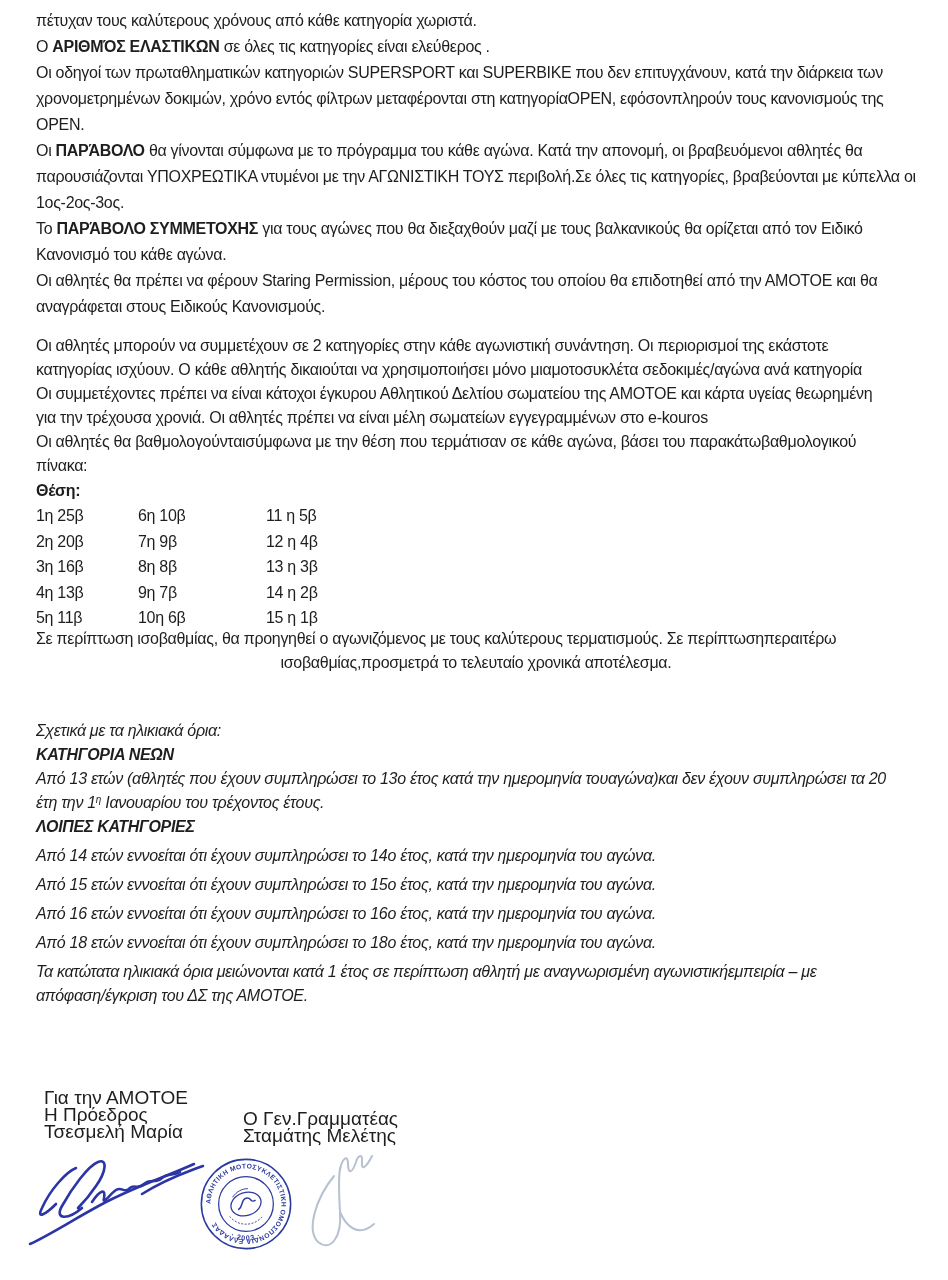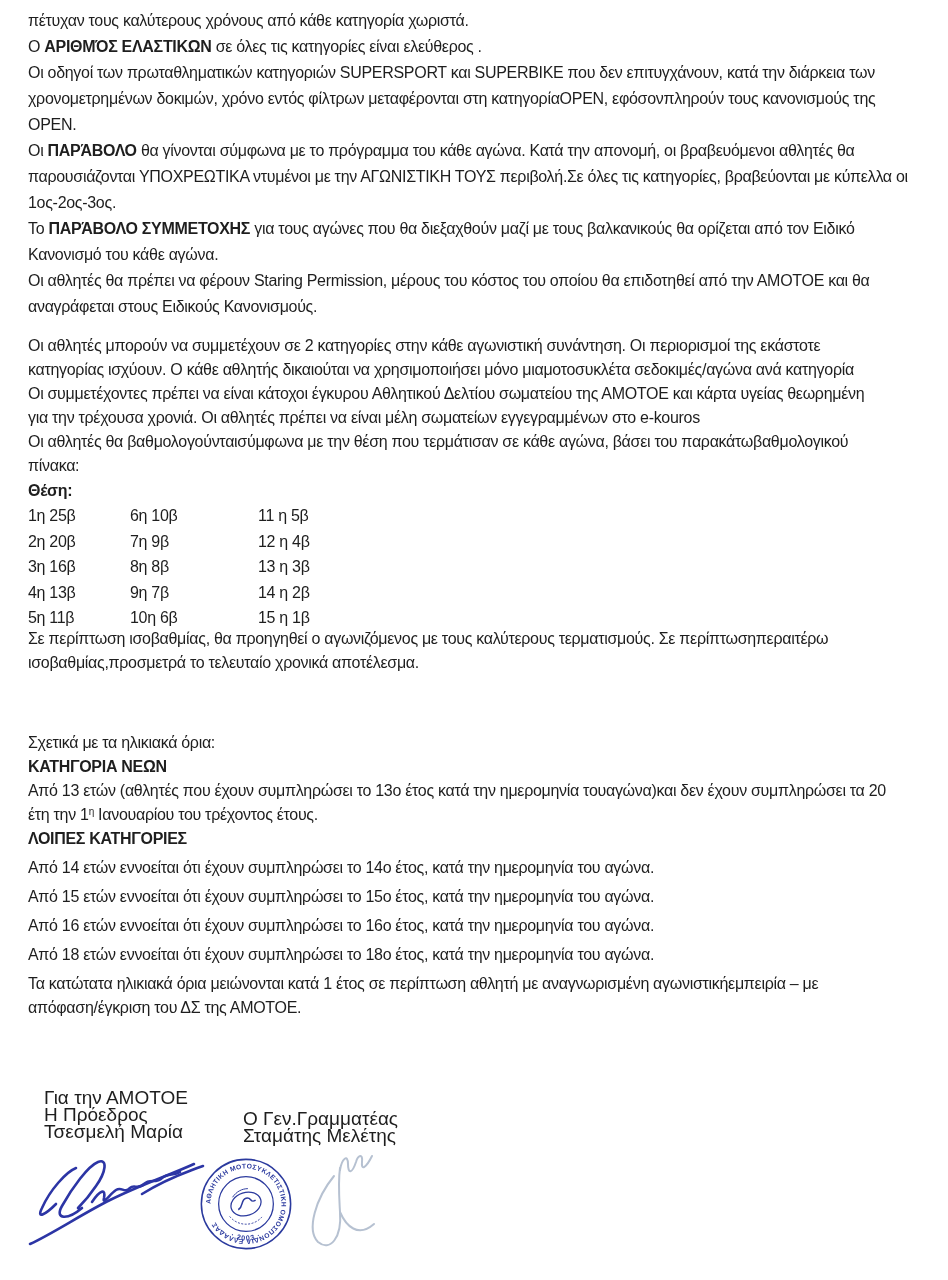--- a/index.html
+++ b/index.html
@@ -5,21 +5,21 @@
   html,body{margin:0;padding:0;background:#ffffff;}
   .page{
     position:relative;
     width:948px;height:1280px;
     background:#ffffff;
     font-family:"Liberation Sans","DejaVu Sans",sans-serif;
     color:#1e1e1e;
     overflow:hidden;
   }
   .text-flow{
-    position:absolute;left:28px;top:8px;width:880px;
+    position:absolute;left:36px;top:8px;width:880px;
     font-size:16px;
     letter-spacing:-0.3px;
   }
   .line{white-space:nowrap;}
   .line .b{font-weight:bold;}
   .line sup{font-size:10px;line-height:0;vertical-align:5px;}
   .ptable-row{display:flex;}
   .ptable-cell{flex:none;}
   .ptable-cell.c0{width:102px;}
   .ptable-cell.c1{width:128px;}
@@ -86,23 +86,23 @@
           <div class="ptable-cell c2">14 η 2β</div>
         </div>
         <div class="ptable-row" style="height: 25.5px; line-height: 25.5px;">
           <div class="ptable-cell c0">5η 11β</div>
           <div class="ptable-cell c1">10η 6β</div>
           <div class="ptable-cell c2">15 η 1β</div>
         </div>
       </div>
       <div style="margin-top: -4px;">
         <div class="line" style="height: 24px; line-height: 24px;"><span>Σε περίπτωση ισοβαθμίας, θα προηγηθεί ο αγωνιζόμενος με τους καλύτερους τερματισμούς. Σε περίπτωσηπεραιτέρω</span></div>
-        <div class="line" style="height: 24px; line-height: 24px;"><span>ισοβαθμίας,προσμετρά το τελευταίο χρονικά αποτέλεσμα.</span></div>
+        <div class="line" style="height: 24px; line-height: 24px; text-align: center;"><span>ισοβαθμίας,προσμετρά το τελευταίο χρονικά αποτέλεσμα.</span></div>
       </div>
-      <div style="margin-top: 56px;">
+      <div style="margin-top: 44px; font-style: italic;">
         <div class="line" style="height: 24px; line-height: 24px;"><span>Σχετικά με τα ηλικιακά όρια:</span></div>
         <div class="line" style="height: 24px; line-height: 24px;"><span class="b">ΚΑΤΗΓΟΡΙΑ ΝΕΩΝ</span></div>
         <div class="line" style="height: 24px; line-height: 24px;"><span>Από 13 ετών (αθλητές που έχουν συμπληρώσει το 13ο έτος κατά την ημερομηνία τουαγώνα)και δεν έχουν συμπληρώσει τα 20</span></div>
         <div class="line" style="height: 24px; line-height: 24px;"><span>έτη την 1</span><sup>η</sup><span> Ιανουαρίου του τρέχοντος έτους.</span></div>
         <div class="line" style="height: 24px; line-height: 24px;"><span class="b">ΛΟΙΠΕΣ ΚΑΤΗΓΟΡΙΕΣ</span></div>
         <div class="line" style="height: 24px; line-height: 24px; margin-top: 5px;"><span>Από 14 ετών εννοείται ότι έχουν συμπληρώσει το 14ο έτος, κατά την ημερομηνία του αγώνα.</span></div>
         <div class="line" style="height: 24px; line-height: 24px; margin-top: 5px;"><span>Από 15 ετών εννοείται ότι έχουν συμπληρώσει το 15ο έτος, κατά την ημερομηνία του αγώνα.</span></div>
         <div class="line" style="height: 24px; line-height: 24px; margin-top: 5px;"><span>Από 16 ετών εννοείται ότι έχουν συμπληρώσει το 16ο έτος, κατά την ημερομηνία του αγώνα.</span></div>
         <div class="line" style="height: 24px; line-height: 24px; margin-top: 5px;"><span>Από 18 ετών εννοείται ότι έχουν συμπληρώσει το 18ο έτος, κατά την ημερομηνία του αγώνα.</span></div>
         <div class="line" style="height: 24px; line-height: 24px; margin-top: 5px;"><span>Τα κατώτατα ηλικιακά όρια μειώνονται κατά 1 έτος σε περίπτωση αθλητή με αναγνωρισμένη αγωνιστικήεμπειρία – με</span></div>

